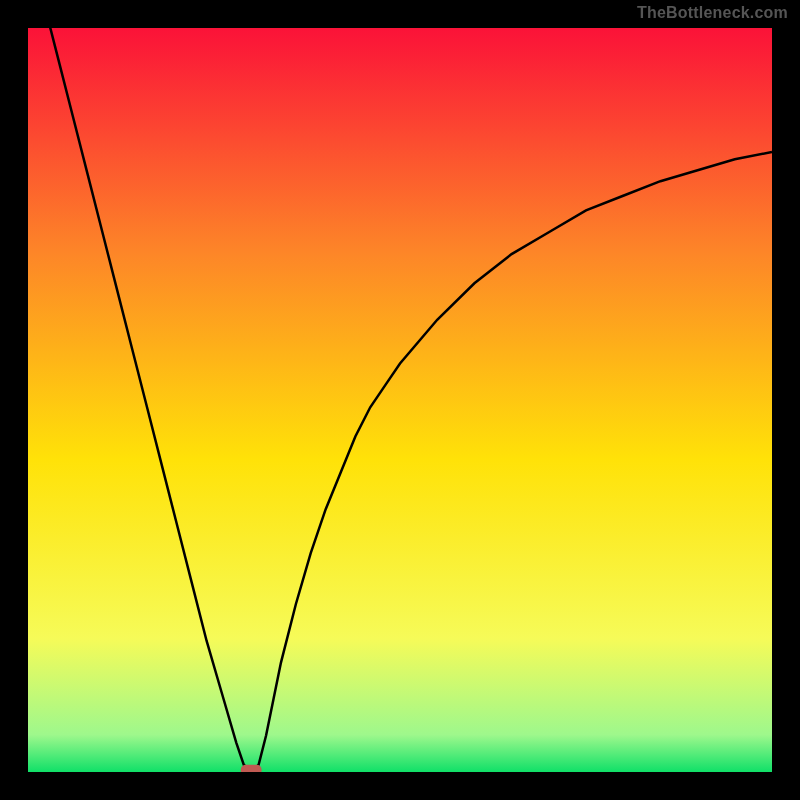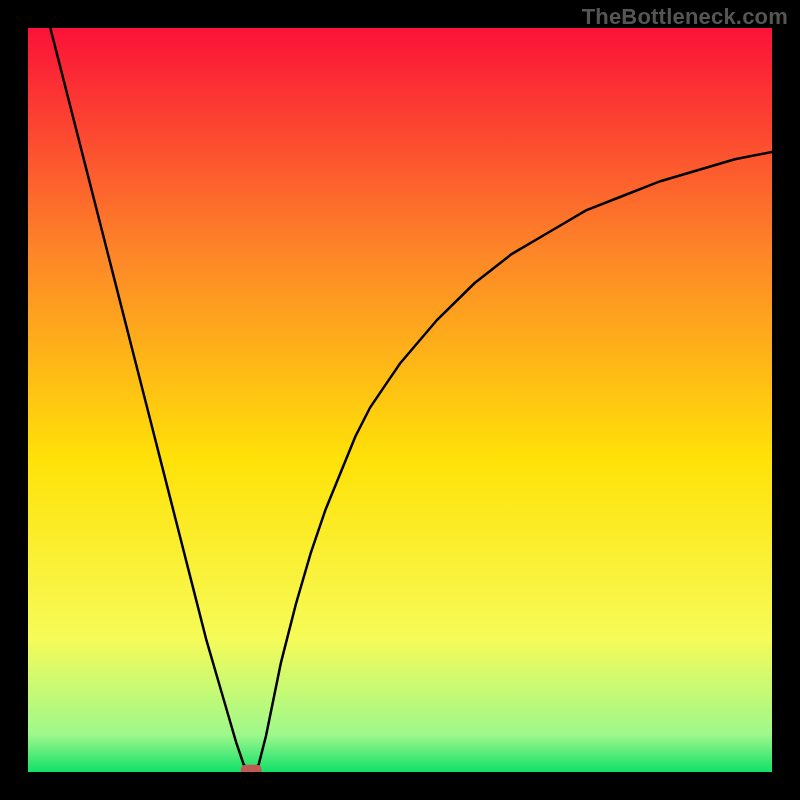--- a/index.html
+++ b/index.html
@@ -15,21 +15,21 @@
     position: relative;
     width: 800px;
     height: 800px;
     background: #000;
   }
   .watermark {
     position: absolute;
     top: 4px;
     right: 12px;
     color: #555;
-    font-size: 22px;
+    font-size: 16px;
     font-weight: 600;
     letter-spacing: 0.2px;
     z-index: 5;
   }
   .plot {
     position: absolute;
     left: 28px;
     top: 28px;
     width: 744px;
     height: 744px;

